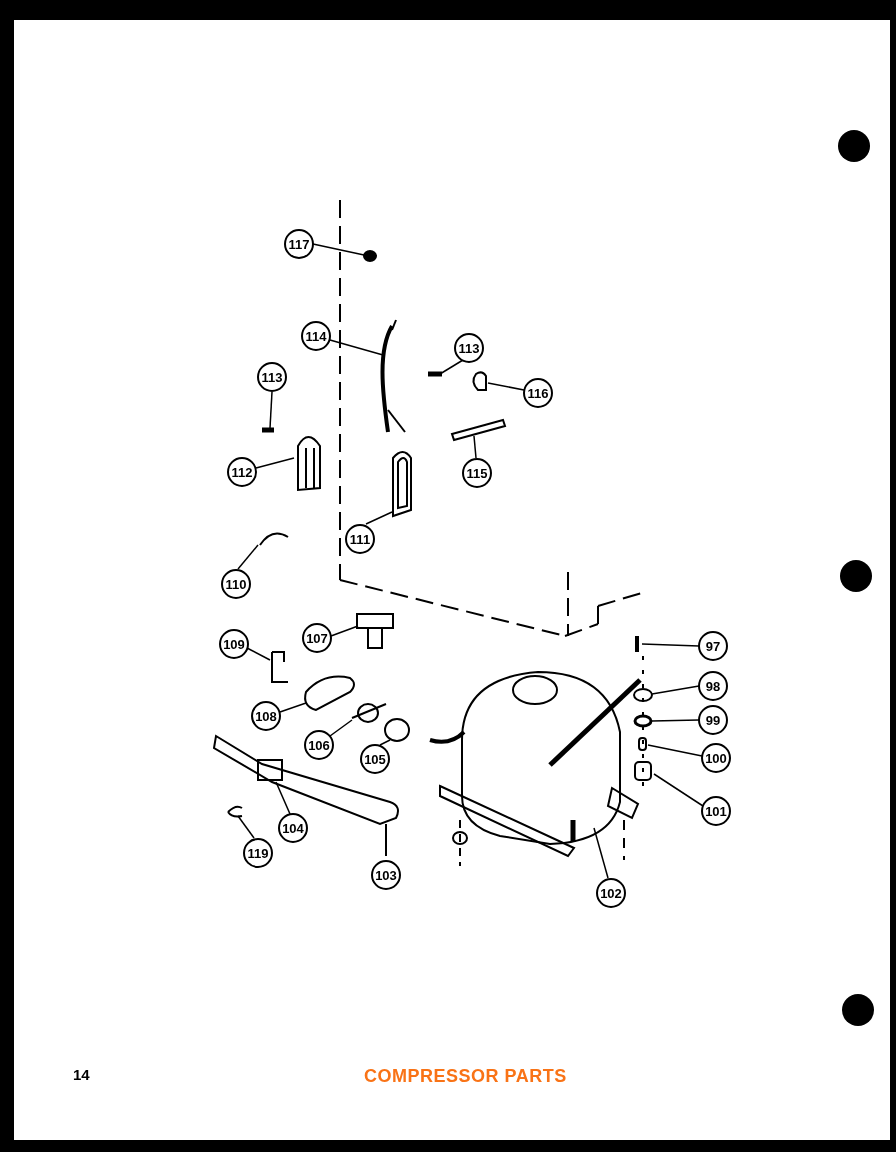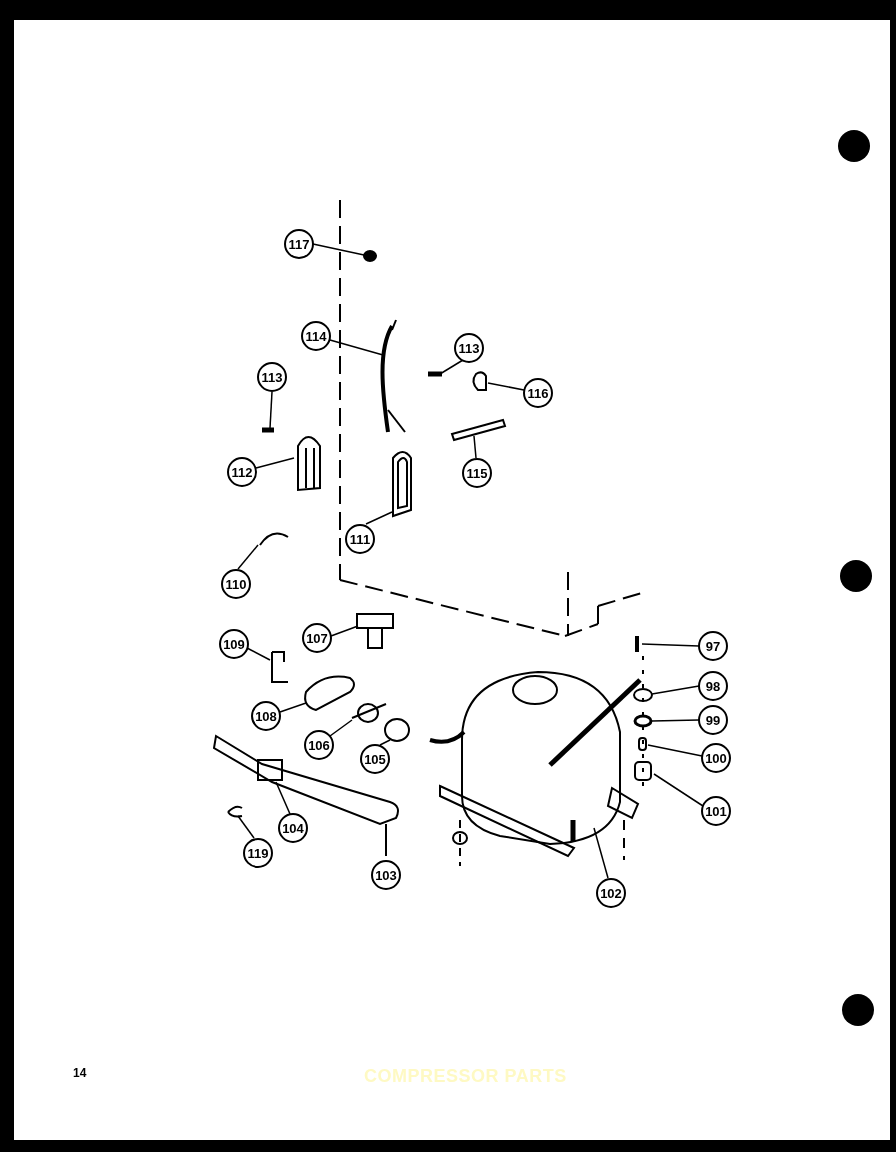--- a/index.html
+++ b/index.html
@@ -2,22 +2,22 @@
 <html><head>
 <meta charset="utf-8">
 <style>
   html, body { margin:0; padding:0; }
   body { width:896px; height:1152px; background:#000; position:relative; overflow:hidden;
          font-family:"Liberation Sans", sans-serif; }
   .page { position:absolute; left:14px; top:20px; width:876px; height:1120px; background:#fff; }
   .hole { position:absolute; width:32px; height:32px; border-radius:50%; background:#000; }
   svg.diagram { position:absolute; left:0; top:0; width:896px; height:1152px; }
   .callout-text { font-family:"Liberation Sans", sans-serif; font-weight:bold; font-size:13px; }
-  .footer-num { position:absolute; left:73px; top:1066px; font-size:12px; font-weight:bold; color:#000; }
-  .footer-title { position:absolute; left:364px; top:1066px; font-size:18px; font-weight:bold; color:#fef9c3; letter-spacing:0.5px; }
+  .footer-num { position:absolute; left:73px; top:1066px; font-size:15px; font-weight:bold; color:#000; }
+  .footer-title { position:absolute; left:364px; top:1066px; font-size:18px; font-weight:bold; color:#f97316; letter-spacing:0.5px; }
 </style>
 </head>
 <body>
 
 <div class="page"></div>
 <div class="hole" style="left:838px;top:130px;"></div>
 <div class="hole" style="left:840px;top:560px;"></div>
 <div class="hole" style="left:842px;top:994px;"></div>
 
 <svg class="diagram" viewBox="0 0 896 1152" fill="none" stroke="#000" stroke-width="2">

